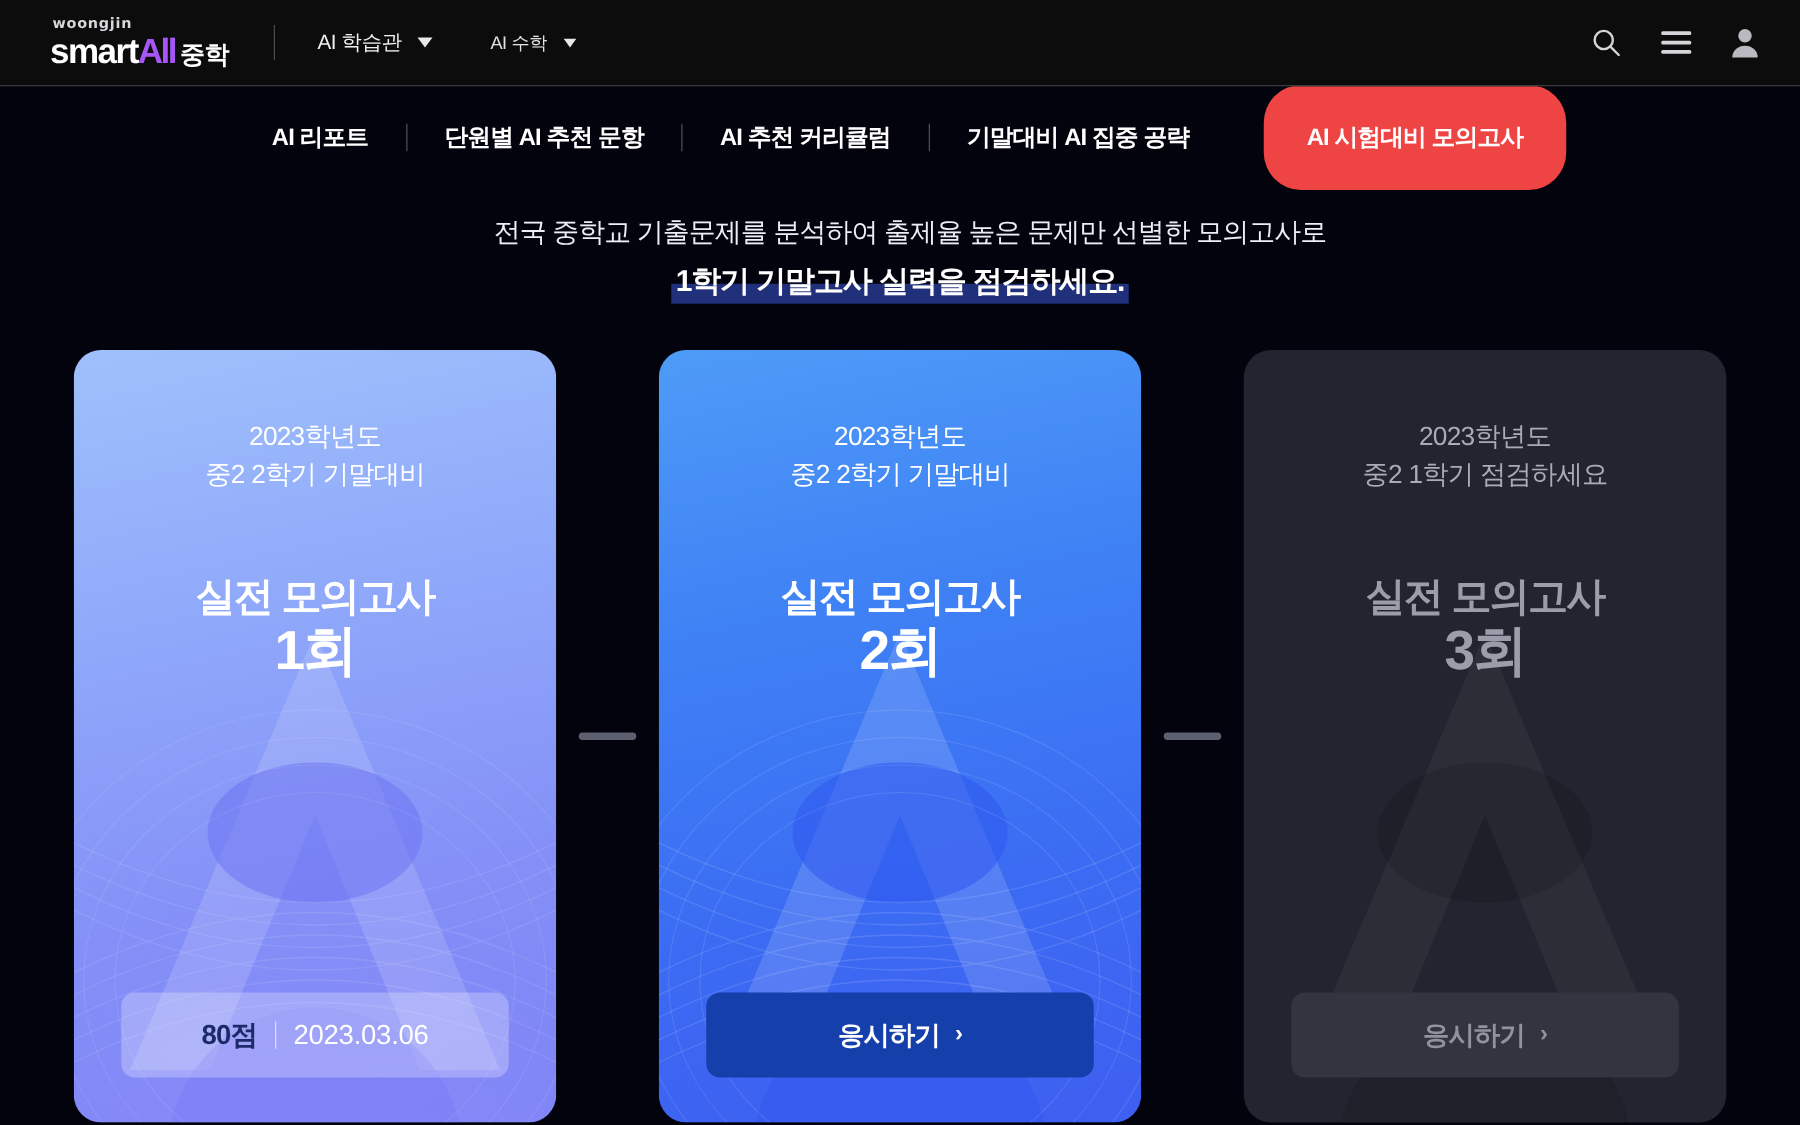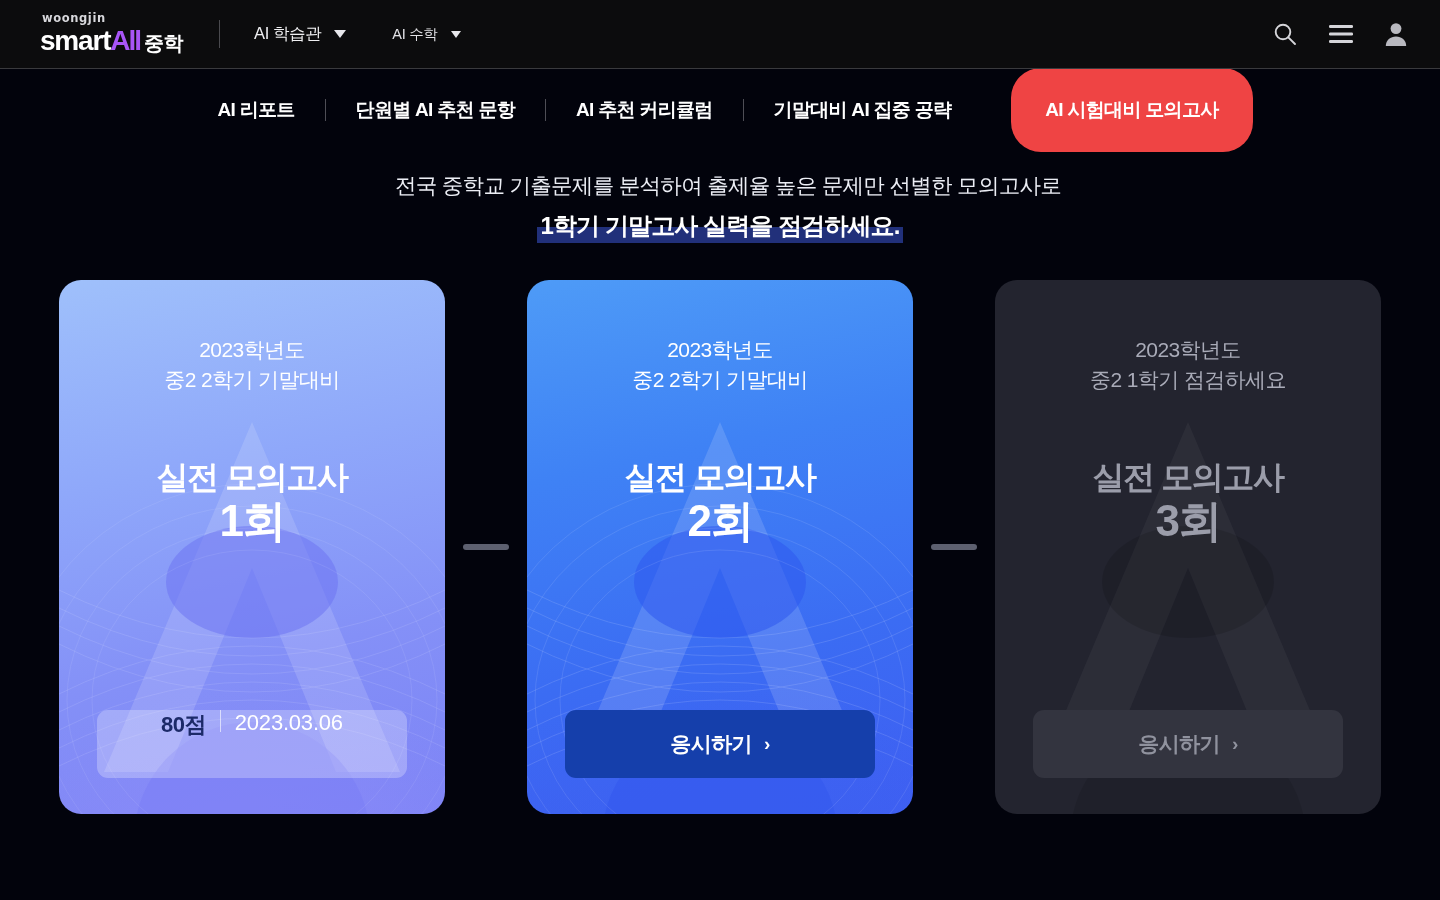--- a/index.html
+++ b/index.html
@@ -173,21 +173,21 @@
   
   .cards {
     display: flex;
     align-items: center;
     justify-content: center;
     margin-top: 37px;
   }
   .card {
     position: relative;
     width: 386px;
-    height: 534px;
+    height: 618px;
     border-radius: 22px;
     overflow: hidden;
     display: flex;
     flex-direction: column;
     align-items: center;
     cursor: pointer;
     flex: none;
   }
 
   .card-1 {
@@ -255,21 +255,21 @@
     margin-top: auto;
     margin-bottom: 36px;
     width: 310px;
   }
 
   .score-pill {
     height: 68px;
     border-radius: 11px;
     background: rgba(255,255,255,0.26);
     display: flex;
-    align-items: flex-start;
+    align-items: center;
     justify-content: center;
     gap: 14px;
   }
   .score-val {
     font-size: 22px;
     font-weight: 800;
     letter-spacing: -0.6px;
     color: #1c2a68;
   }
   .score-bar {

